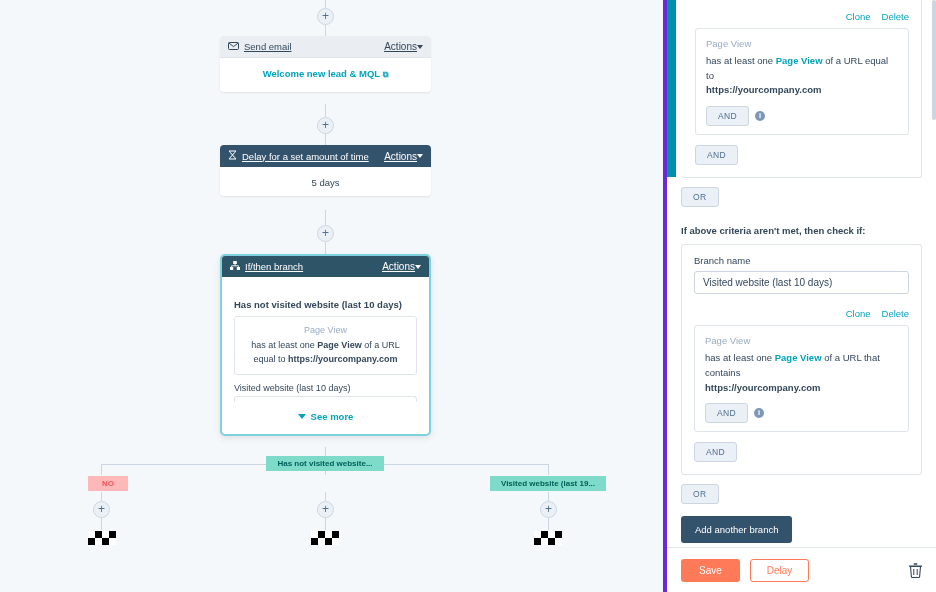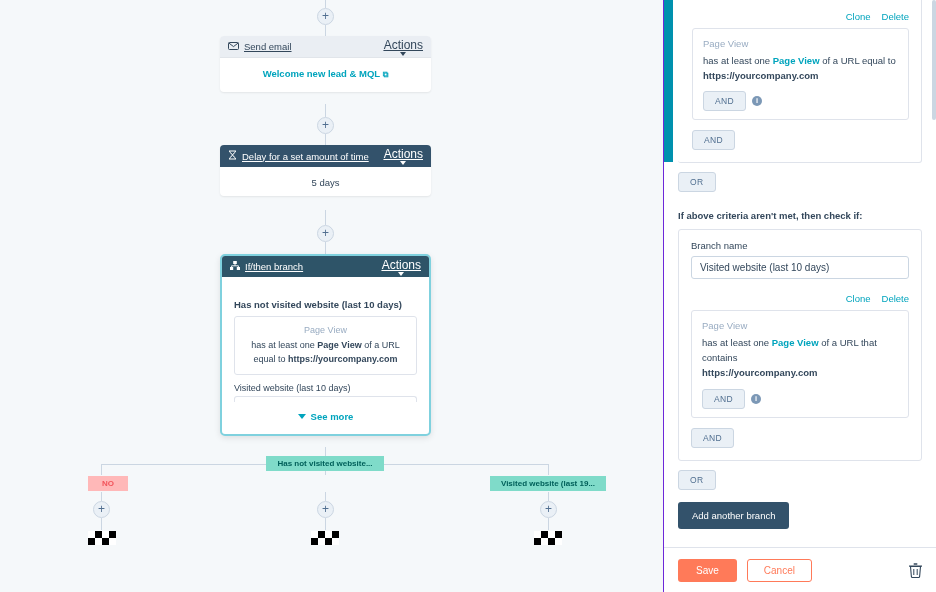--- a/index.html
+++ b/index.html
@@ -34,21 +34,21 @@
     background: #fff; border-radius: 4px;
     box-shadow: 0 1px 2px rgba(0,0,0,.08);
     overflow: hidden; z-index: 3;
   }
   .node-head {
     height: 22px; display: flex; align-items: center;
     padding: 0 8px; font-size: 9.5px; text-decoration: underline;
   }
   .node-head .ttl { flex: 1; display: flex; align-items: center; gap: 5px; }
   .node-head .acts {
-    font-size: 12px; display: flex; align-items: center; gap: 0; cursor: pointer; flex-direction: column;
+    font-size: 10px; display: flex; align-items: center; gap: 0; cursor: pointer;
   }
   .node-head .acts .lbl { text-decoration: underline; }
   .caret {
     width: 0; height: 0; border-left: 3.5px solid transparent;
     border-right: 3.5px solid transparent; border-top: 4px solid currentColor;
   }
 
   .head-light { background: #eaeef3; color: #33475b; border-bottom: 1px solid #e1e5ea; }
   .head-dark  { background: #33526b; color: #fff; }
   .head-teal  { background: #2e5468; color: #fff; }
@@ -102,21 +102,21 @@
       linear-gradient(45deg,#000 25%,transparent 25%,transparent 75%,#000 75%),
       linear-gradient(45deg,#000 25%,transparent 25%,transparent 75%,#000 75%);
     background-size: 14px 14px;
     background-position: 0 0, 7px 7px;
     background-color: #fff;
   }
 
   
   #panel {
     position: absolute; right: 0; top: 0; width: 273px; height: 592px;
-    background: #fff; border-left: 1px solid #6d28d9;
+    background: #fff; border-left: 4px solid #6d28d9;
   }
   #panel-scroll {
     position: absolute; left: 0; top: 0; right: 0; bottom: 45px;
     overflow: hidden; padding: 0 14px;
   }
 
   .acc-card {
     position: relative; background: #fff; border: 1px solid #dfe3eb;
     border-radius: 3px; padding: 10px 12px 12px;
   }
@@ -351,21 +351,21 @@
     <div style="margin-top:12px;">
       <button class="btn-dark">Add another branch</button>
     </div>
 
   </div>
 
   <div class="scrollbar"></div>
 
   <div id="panel-footer">
     <button class="btn-save">Save</button>
-    <button class="btn-cancel">Cancel</button>
+    <button class="btn-cancel">Delay</button>
     <span class="trash">
       <svg width="13" height="15" viewBox="0 0 13 15">
           <path d="M1.5 3.5h10l-.9 10.2a1 1 0 0 1-1 .8H3.4a1 1 0 0 1-1-.8L1.5 3.5z" fill="none" stroke="#33475b" stroke-width="1.1"></path>
           <path d="M0 3.2h13M4.7 1h3.6" stroke="#33475b" stroke-width="1.3" fill="none"></path>
           <path d="M4.8 6v6M8.2 6v6" stroke="#33475b" stroke-width="1" fill="none"></path>
         </svg>
     </span>
   </div>
 </div>
 

